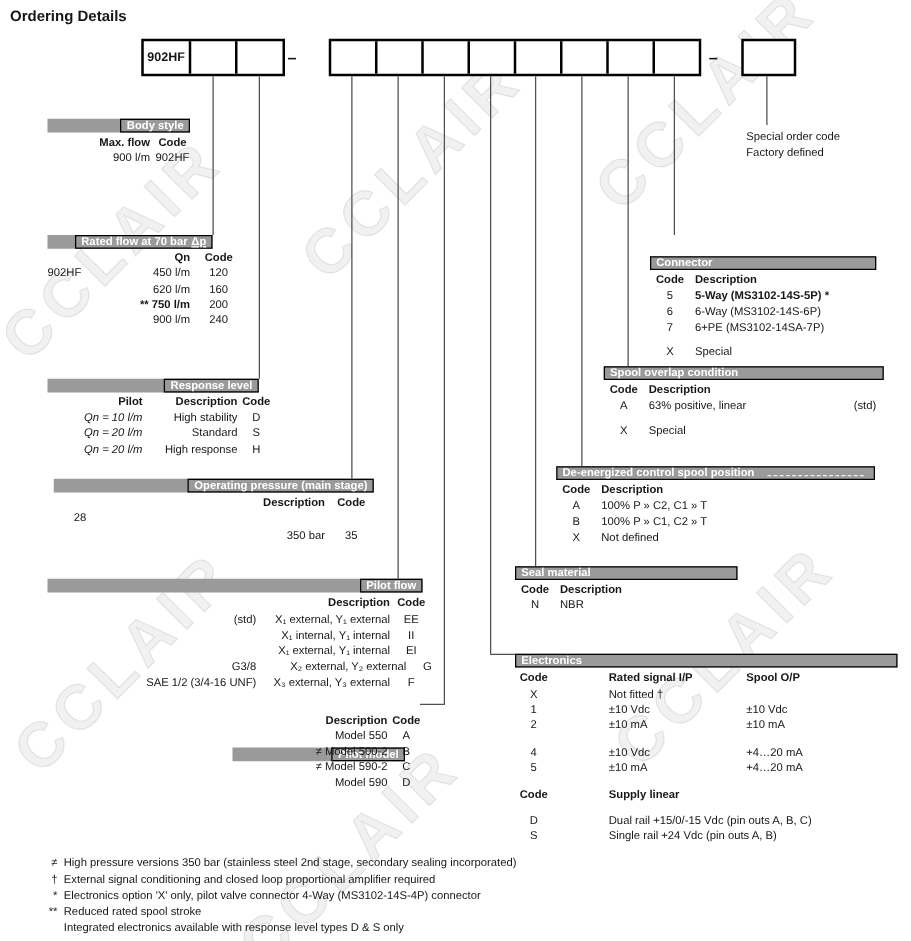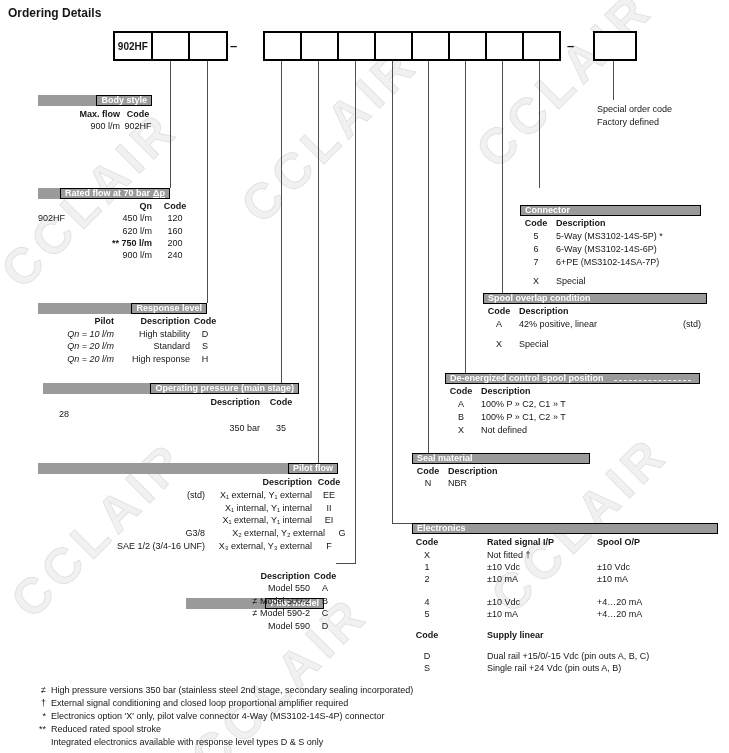--- a/index.html
+++ b/index.html
@@ -250,21 +250,21 @@
   <div class="abs" style="left:520px;top:188px;width:181px;height:85px;margin-top:17px;">
     <div class="bar bar-right" style="width:181px;">
       <span>Connector</span>
     </div>
     <div class="r bold" style="top:13px;">
       <span class="c cc" style="width:32px;">Code</span>
       <span class="c cl" style="margin-left:4px;">Description</span>
     </div>
     <div class="r" style="top:26px;">
       <span class="c cc" style="width:32px;">5</span>
-      <span class="c cl" style="margin-left:4px;">5-Way (MS3102-14S-5P) *</span>
+      <span class="c cl" style="margin-left:4px;font-weight:bold;">5-Way (MS3102-14S-5P) *</span>
     </div>
     <div class="r" style="top:39px;">
       <span class="c cc" style="width:32px;">6</span>
       <span class="c cl" style="margin-left:4px;">6-Way (MS3102-14S-6P)</span>
     </div>
     <div class="r" style="top:52px;">
       <span class="c cc" style="width:32px;">7</span>
       <span class="c cl" style="margin-left:4px;">6+PE (MS3102-14SA-7P)</span>
     </div>
     <div class="r" style="top:71px;">
@@ -276,21 +276,21 @@
   <div class="abs" style="left:483px;top:293px;width:218px;height:60px;">
     <div class="bar bar-right" style="width:224px;">
       <span>Spool overlap condition</span>
     </div>
     <div class="r bold" style="top:13px;">
       <span class="c cc" style="width:32px;">Code</span>
       <span class="c cl" style="margin-left:4px;">Description</span>
     </div>
     <div class="r" style="top:26px;width:218px;">
       <span class="c cc" style="width:32px;">A</span>
-      <span class="c cl" style="margin-left:4px;flex:1;">42% positive, linear</span>
+      <span class="c cl" style="margin-left:4px;flex:1;">63% positive, linear</span>
       <span class="c cr">(std)</span>
     </div>
     <div class="r" style="top:46px;">
       <span class="c cc" style="width:32px;">X</span>
       <span class="c cl" style="margin-left:4px;">Special</span>
     </div>
   </div>
 
   <div class="abs" style="left:445px;top:373px;width:255px;height:60px;">
     <div class="bar bar-right" style="width:255px;">

